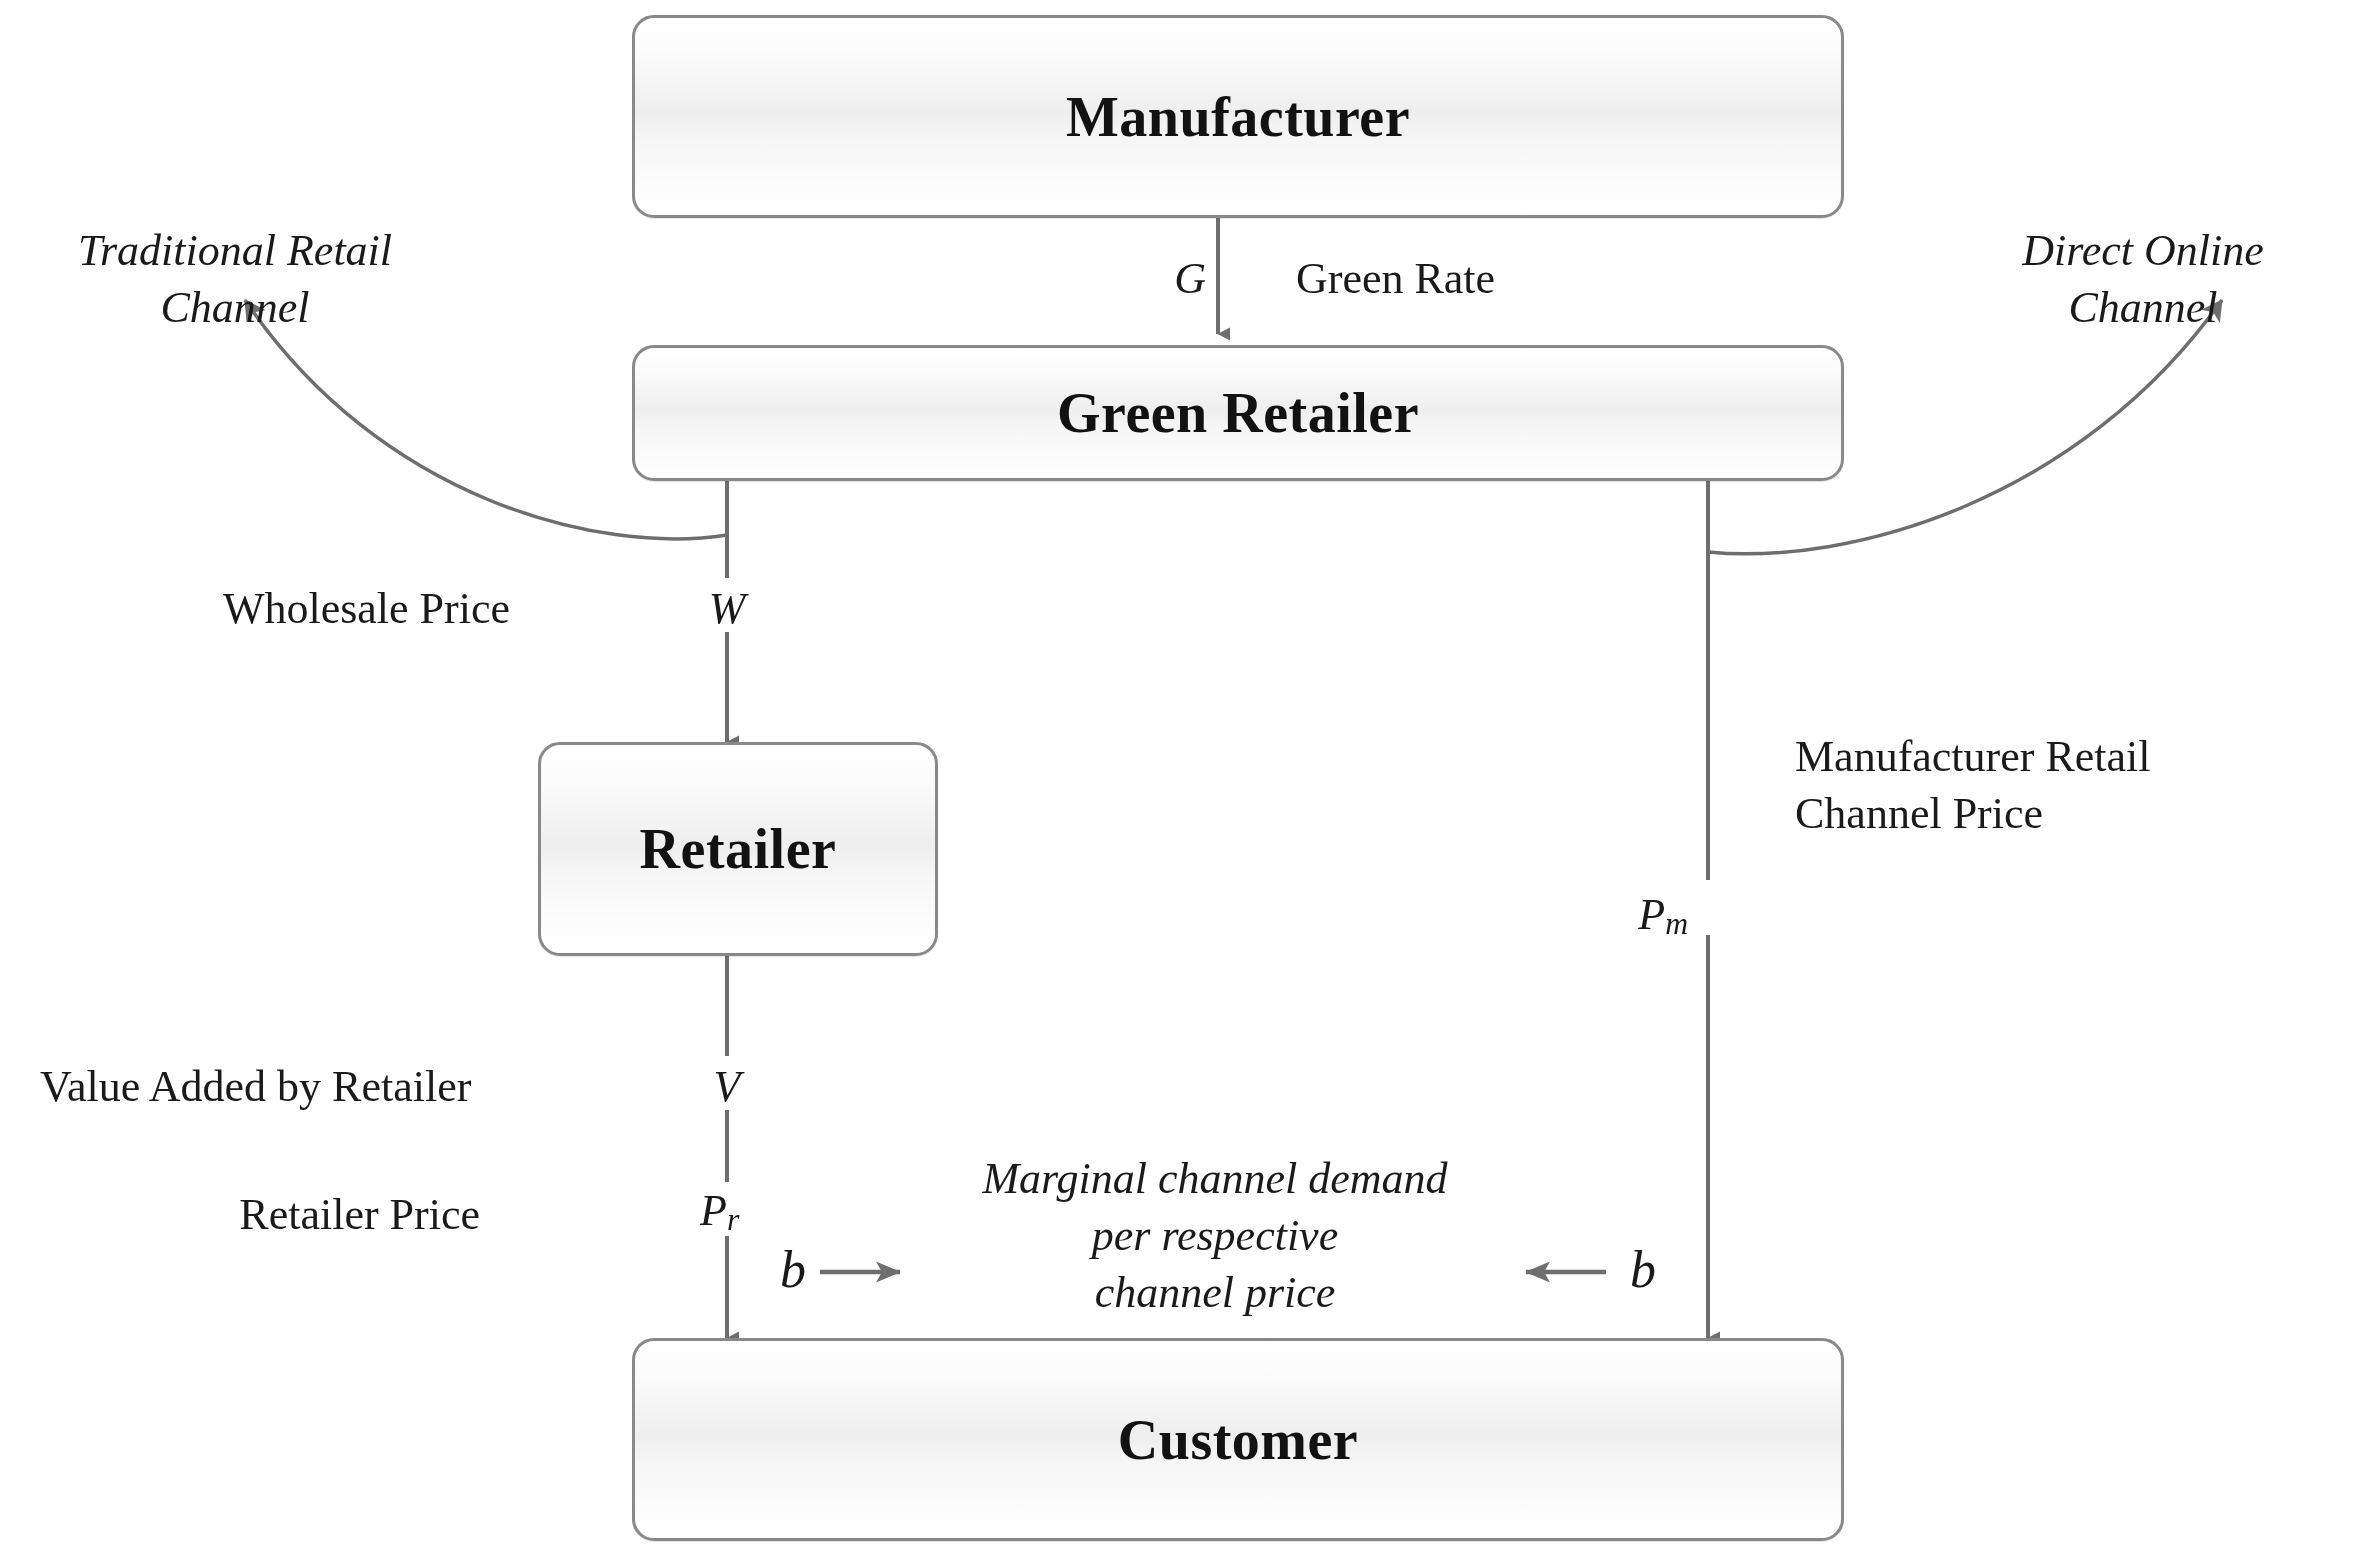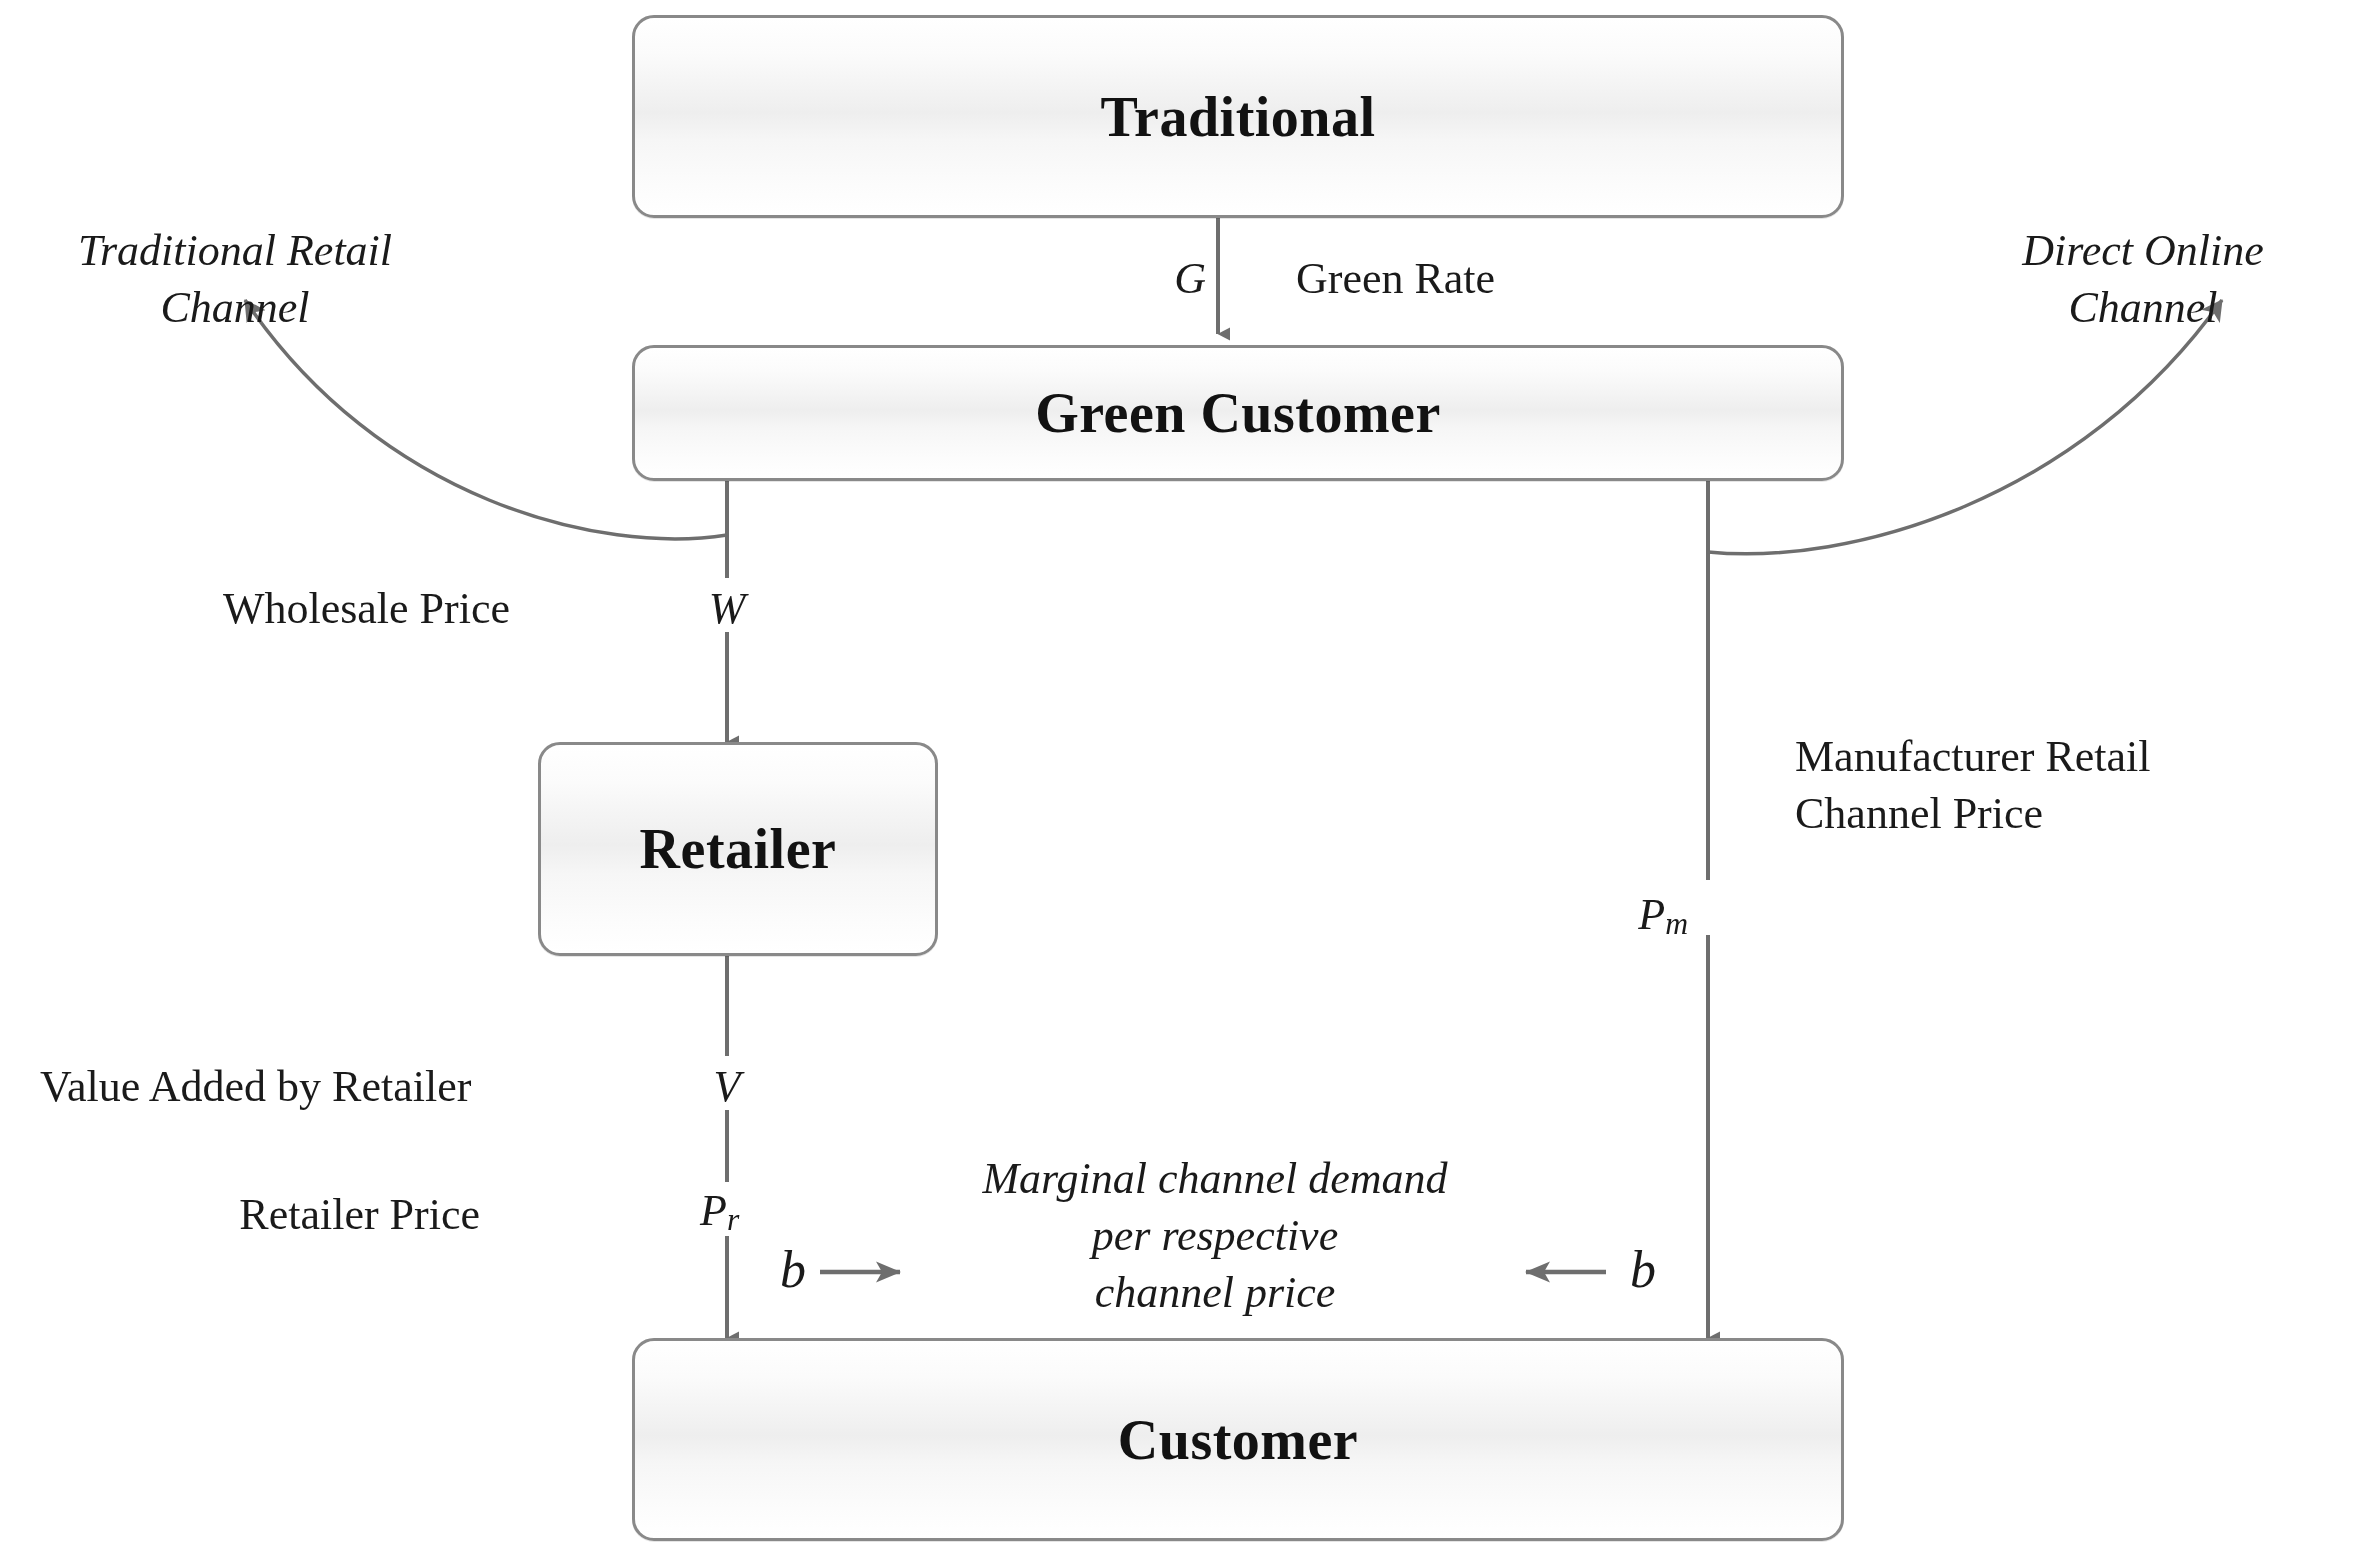--- a/index.html
+++ b/index.html
@@ -110,25 +110,25 @@
     <path d="M 727 535 C 600 555, 380 500, 245 300" fill="none" stroke="#6e6e6e" stroke-width="3.5" marker-end="url(#arrowCurve)"></path>
 
     <path d="M 1708 552 C 1850 566, 2080 500, 2222 300" fill="none" stroke="#6e6e6e" stroke-width="3.5" marker-end="url(#arrowCurve)"></path>
 
     <line x1="820" y1="1272" x2="900" y2="1272" stroke="#6e6e6e" stroke-width="4.5" marker-end="url(#arrowRightSmall)"></line>
 
     <line x1="1606" y1="1272" x2="1526" y2="1272" stroke="#6e6e6e" stroke-width="4.5" marker-end="url(#arrowRightSmall)"></line>
   </svg>
 
   <div class="node" style="left:632px; top:15px; width:1212px; height:203px;">
-    <span class="node-label">Traditional</span>
+    <span class="node-label">Manufacturer</span>
   </div>
 
   <div class="node" style="left:632px; top:345px; width:1212px; height:136px;">
-    <span class="node-label">Green Customer</span>
+    <span class="node-label">Green Retailer</span>
   </div>
 
   <div class="node" style="left:538px; top:742px; width:400px; height:214px;">
     <span class="node-label">Retailer</span>
   </div>
 
   <div class="node" style="left:632px; top:1338px; width:1212px; height:203px;">
     <span class="node-label">Customer</span>
   </div>
 

